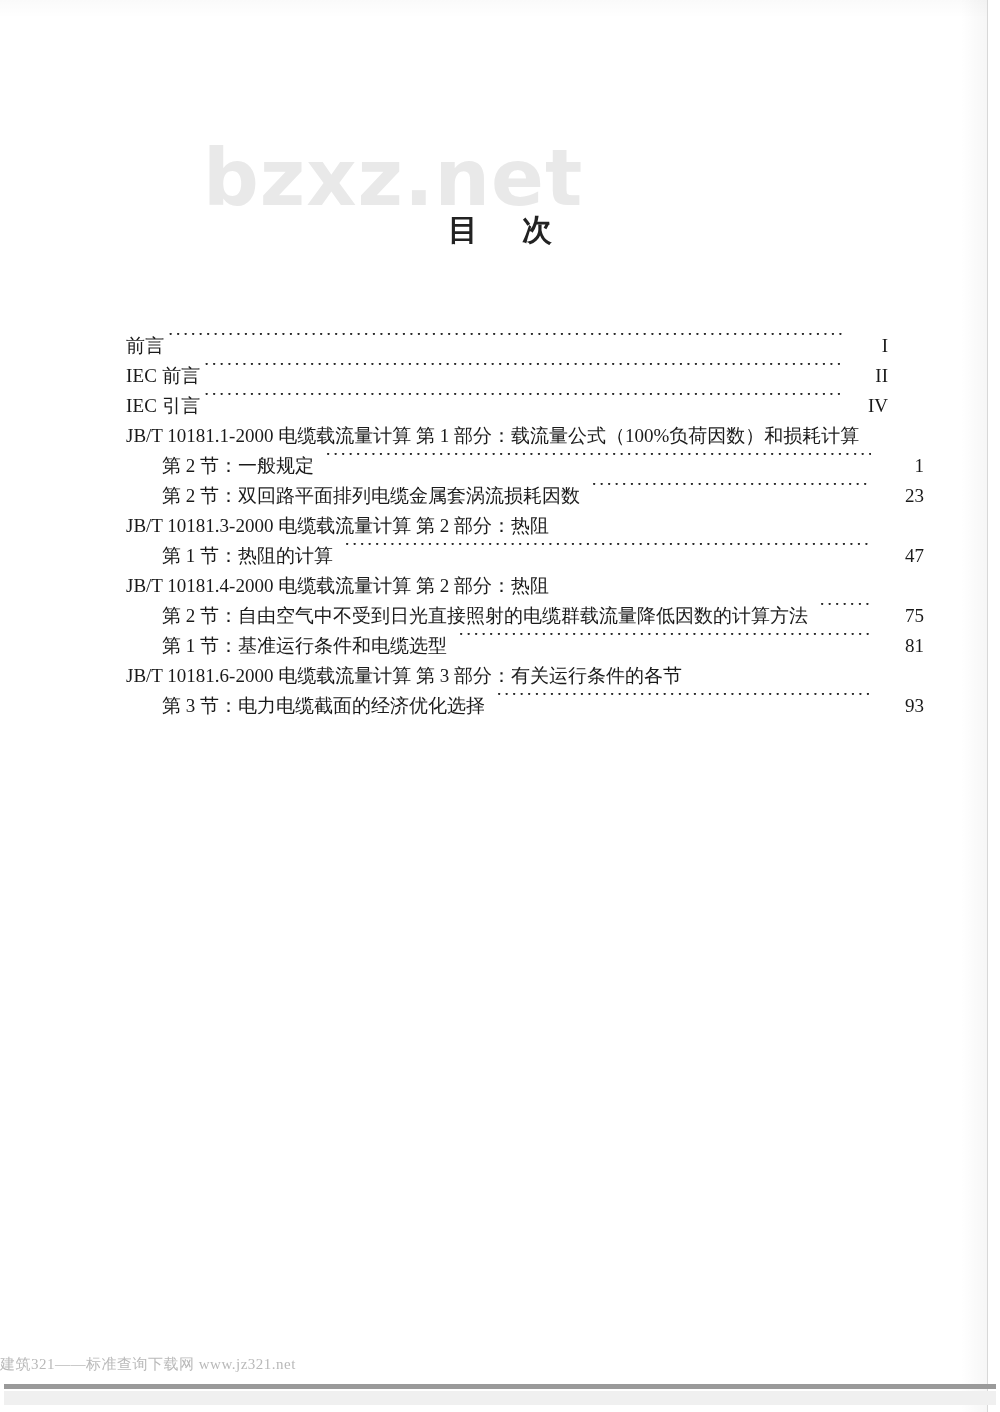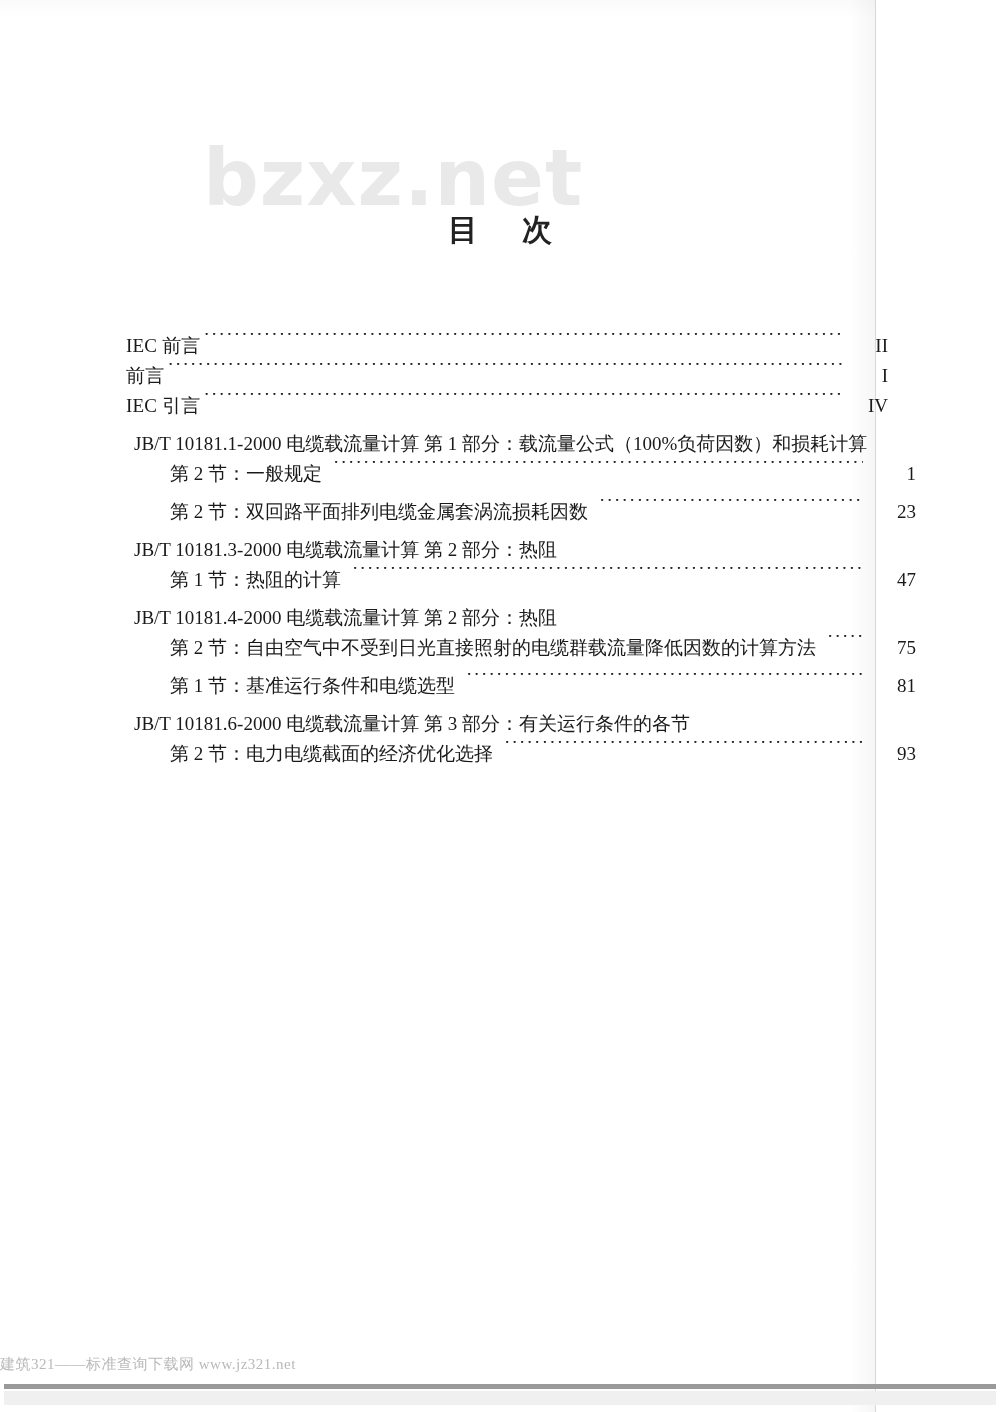--- a/index.html
+++ b/index.html
@@ -14,21 +14,21 @@
     font-family: "Liberation Serif", "DejaVu Serif", serif;
     color: #1a1a1a;
     position: relative;
     overflow: hidden;
   }
 
   
   #page-sheet {
     position: absolute;
     left: 0; top: 0;
-    width: 876px;
+    width: 988px;
     height: 1412px;
     background: #ffffff;
     box-sizing: border-box;
     border-right: 1px solid #d8d8d8;
   }
 
   
   #scan-shade {
     position: absolute;
     inset: 0;
@@ -68,21 +68,21 @@
   }
 
   
   #toc {
     position: absolute;
     left: 126px;
     top: 331px;
     width: 762px;
   }
 
-  .toc-entry { margin: 8px; }
+  .toc-entry { margin: 0; }
 
   
   .dotline {
     display: flex;
     align-items: baseline;
     width: 100%;
     font-size: 19px;
     line-height: 30px;
     white-space: nowrap;
   }
@@ -169,29 +169,29 @@
 
   <div id="watermark">bzxz.net</div>
 
   <div id="doc-title">目次</div>
 
   <div id="toc">
 
     <div class="front-matter">
 
       <div class="dotline">
+        <span class="lbl">前言</span>
+        <span class="leader"></span>
+        <span class="pg">I</span>
+      </div>
+
+      <div class="dotline">
         <span class="lbl">IEC 前言</span>
         <span class="leader"></span>
         <span class="pg">II</span>
-      </div>
-
-      <div class="dotline">
-        <span class="lbl">前言</span>
-        <span class="leader"></span>
-        <span class="pg">I</span>
       </div>
 
       <div class="dotline">
         <span class="lbl">IEC 引言</span>
         <span class="leader"></span>
         <span class="pg">IV</span>
       </div>
 
     </div>
 
@@ -234,21 +234,21 @@
       <div class="dotline sub">
         <span class="lbl">第 1 节：基准运行条件和电缆选型</span>
         <span class="leader"></span>
         <span class="pg">81</span>
       </div>
     </div>
 
     <div class="toc-entry">
       <div class="stdline">JB/T 10181.6-2000   电缆载流量计算   第 3 部分：有关运行条件的各节</div>
       <div class="dotline sub">
-        <span class="lbl">第 2 节：电力电缆截面的经济优化选择</span>
+        <span class="lbl">第 3 节：电力电缆截面的经济优化选择</span>
         <span class="leader"></span>
         <span class="pg">93</span>
       </div>
     </div>
 
   </div>
 
   <div id="footer-text">建筑321——标准查询下载网    www.jz321.net</div>
 
   <div id="footer-rule"></div>

